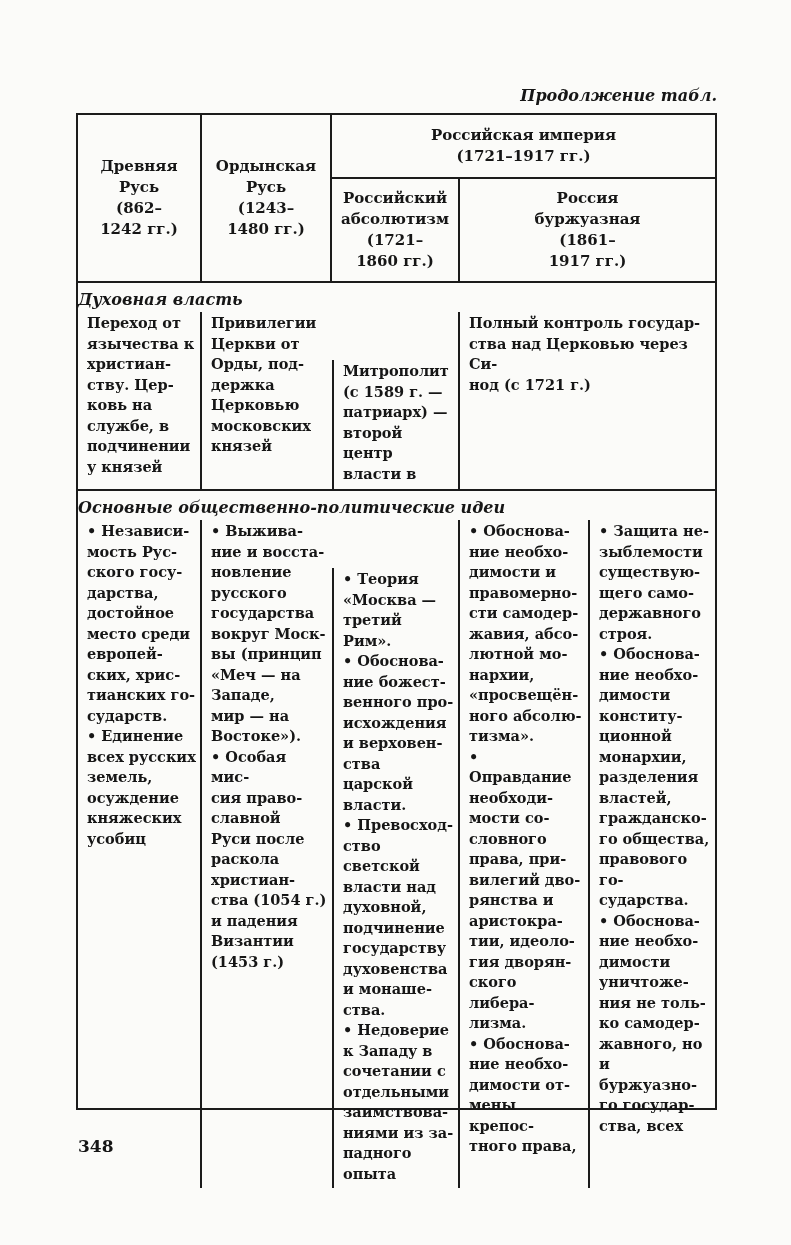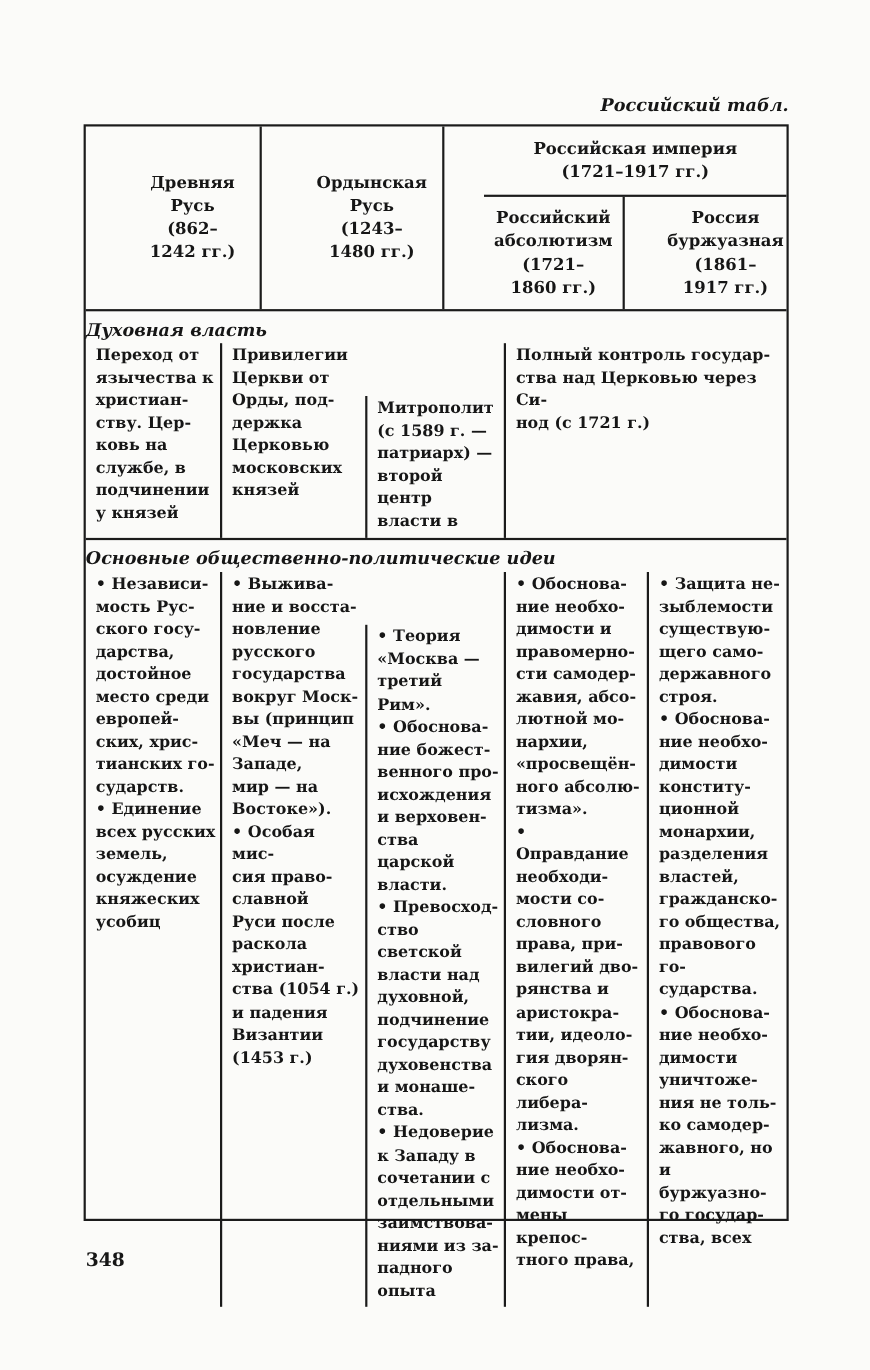--- a/index.html
+++ b/index.html
@@ -39,21 +39,20 @@
   }
   .hcell {
     font-weight: 700;
     font-size: 15px;
     line-height: 21px;
     text-align: center;
     white-space: pre-line;
     display: flex;
     align-items: center;
     justify-content: center;
-    margin-left: 36px;
   }
   .hc1 { width: 124px; border-right: 2px solid #1b1b1b; }
   .hc2 { width: 130px; border-right: 2px solid #1b1b1b; }
   .hc3 { width: 126px; border-right: 2px solid #1b1b1b; }
   .hgroup { flex: 1; display: flex; flex-direction: column; }
   .hgroup-top {
     height: 64px;
     border-bottom: 2px solid #1b1b1b;
     flex: none;
   }
@@ -94,21 +93,21 @@
   .page-number {
     position: absolute;
     left: 78px; top: 1136px;
     font-weight: 700;
     font-size: 17px;
   }
 </style>
 </head>
 <body>
 
-<div class="continuation">Российский табл.</div>
+<div class="continuation">Продолжение табл.</div>
 
 <div class="htable">
 
   <div class="header-row">
     <div class="hcell hc1">Древняя
 Русь
 (862–
 1242 гг.)</div>
     <div class="hcell hc2">Ордынская
 Русь

